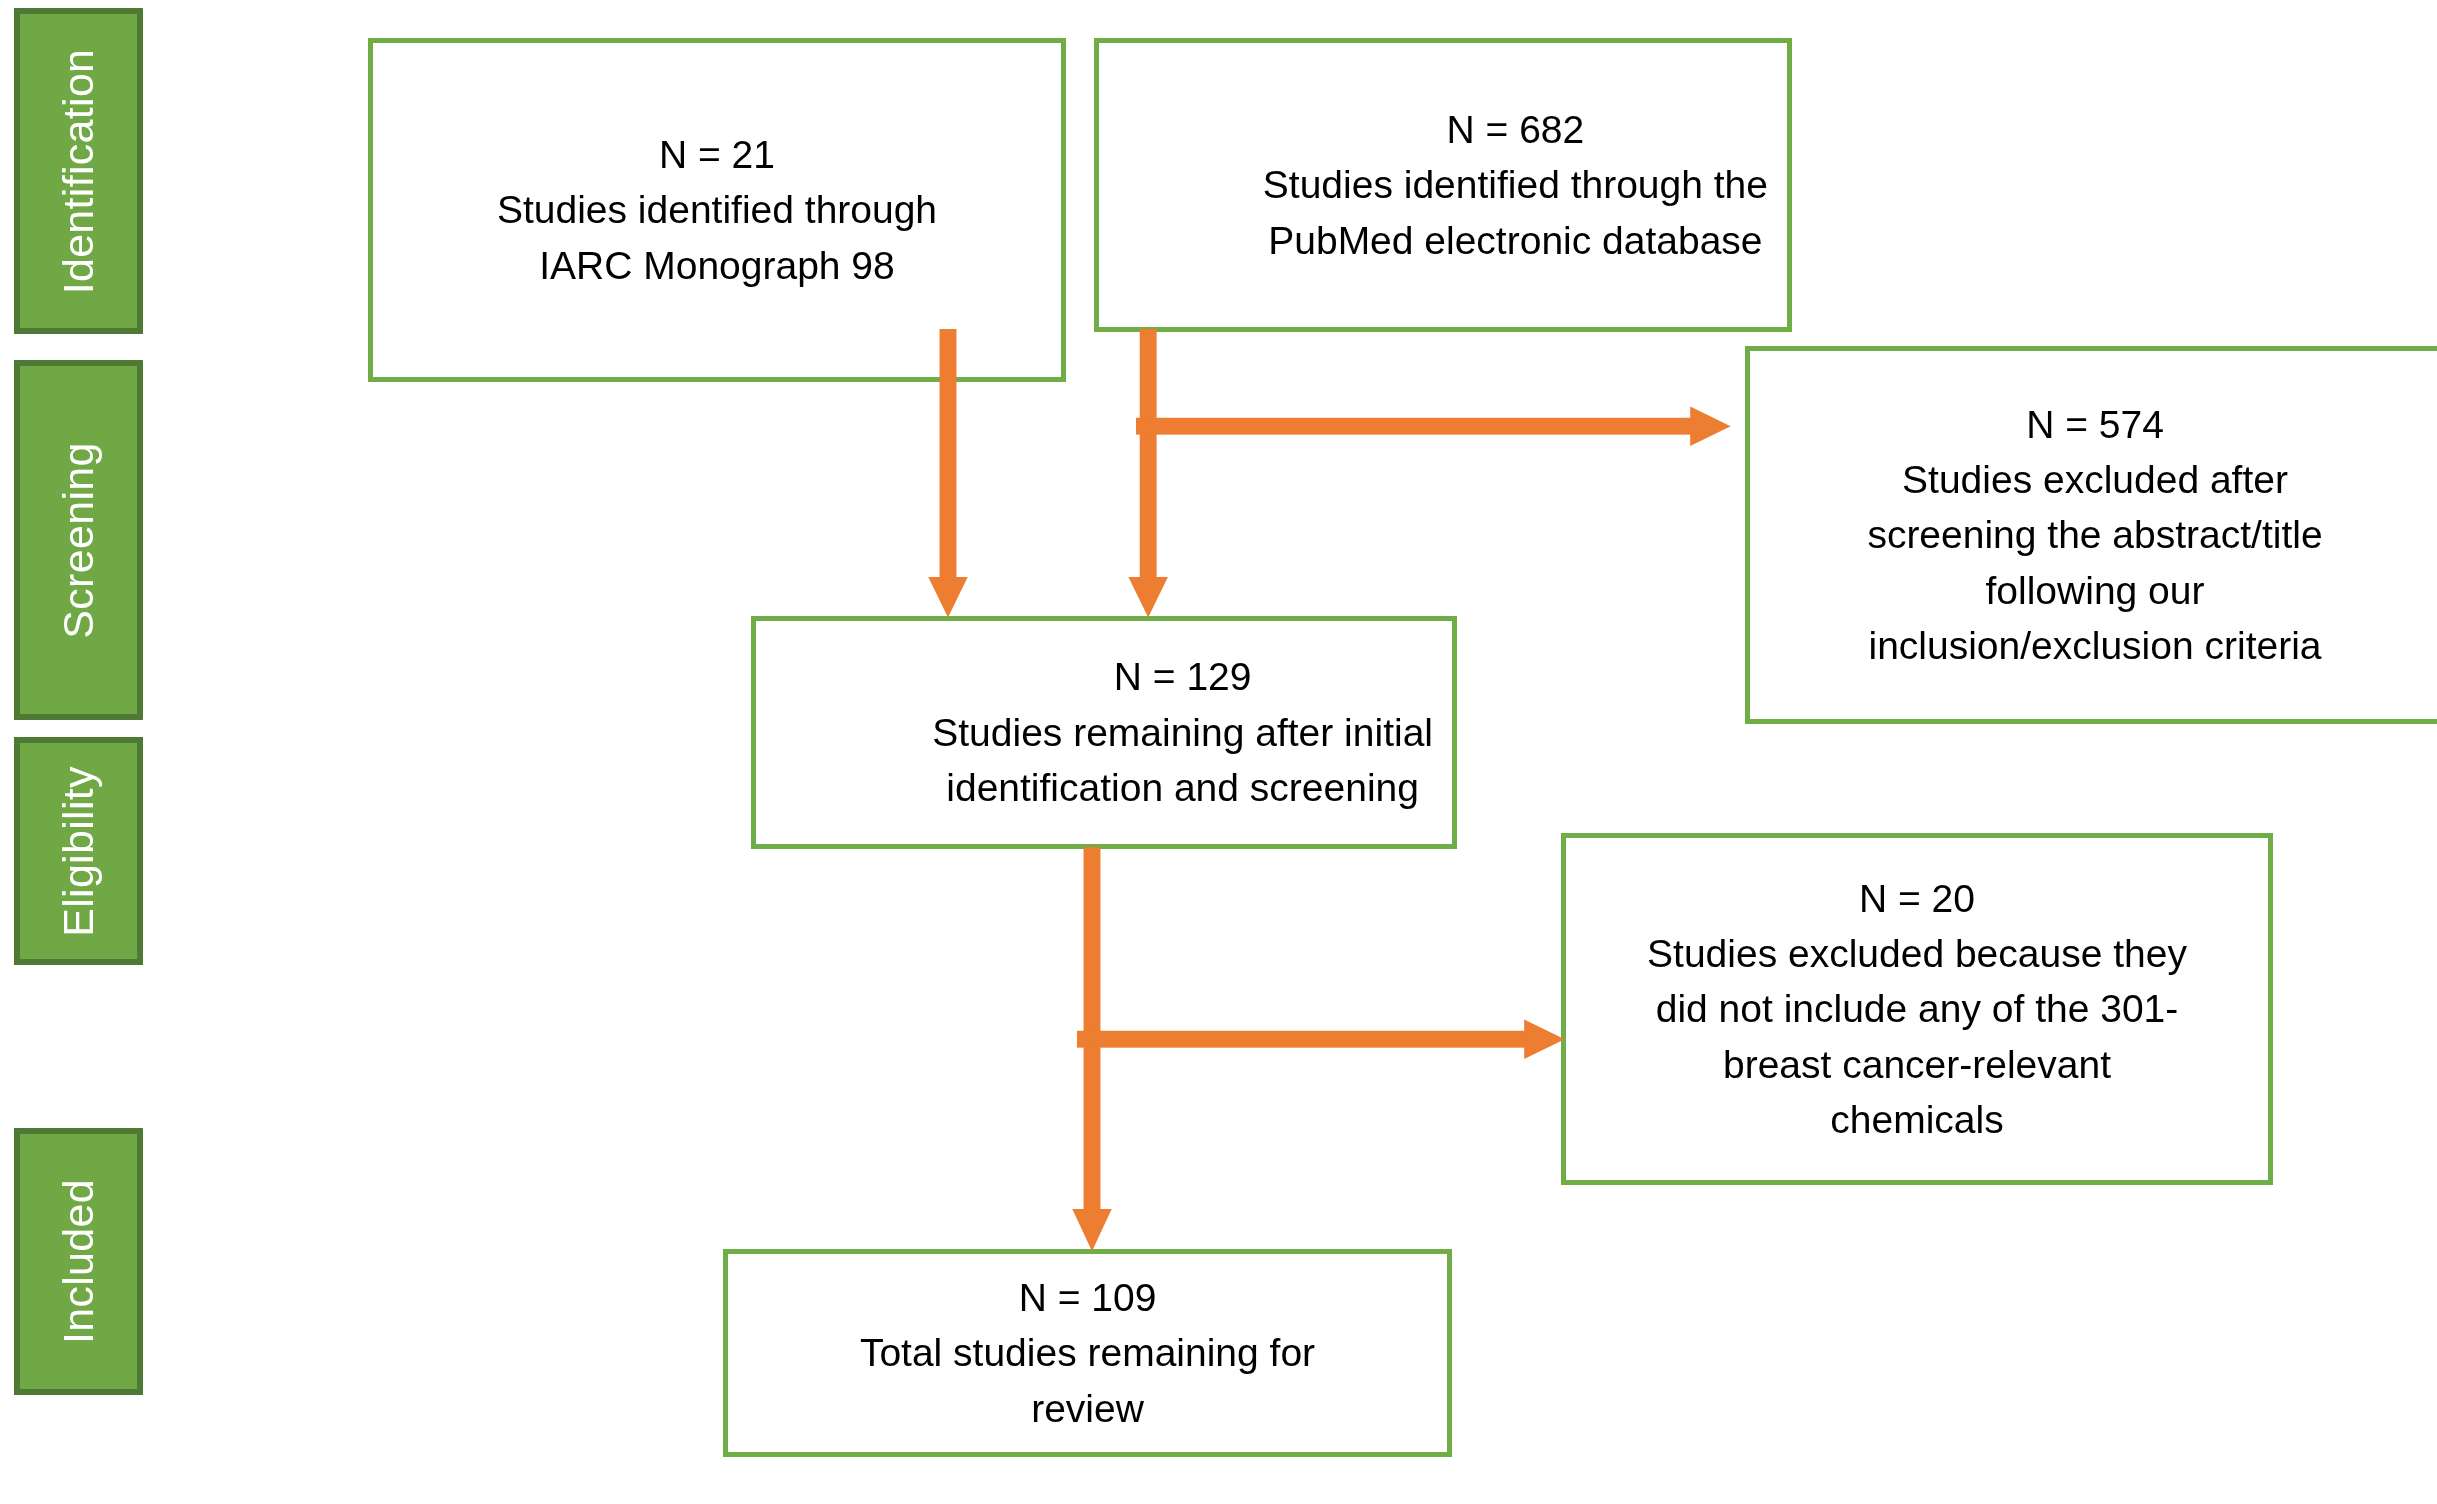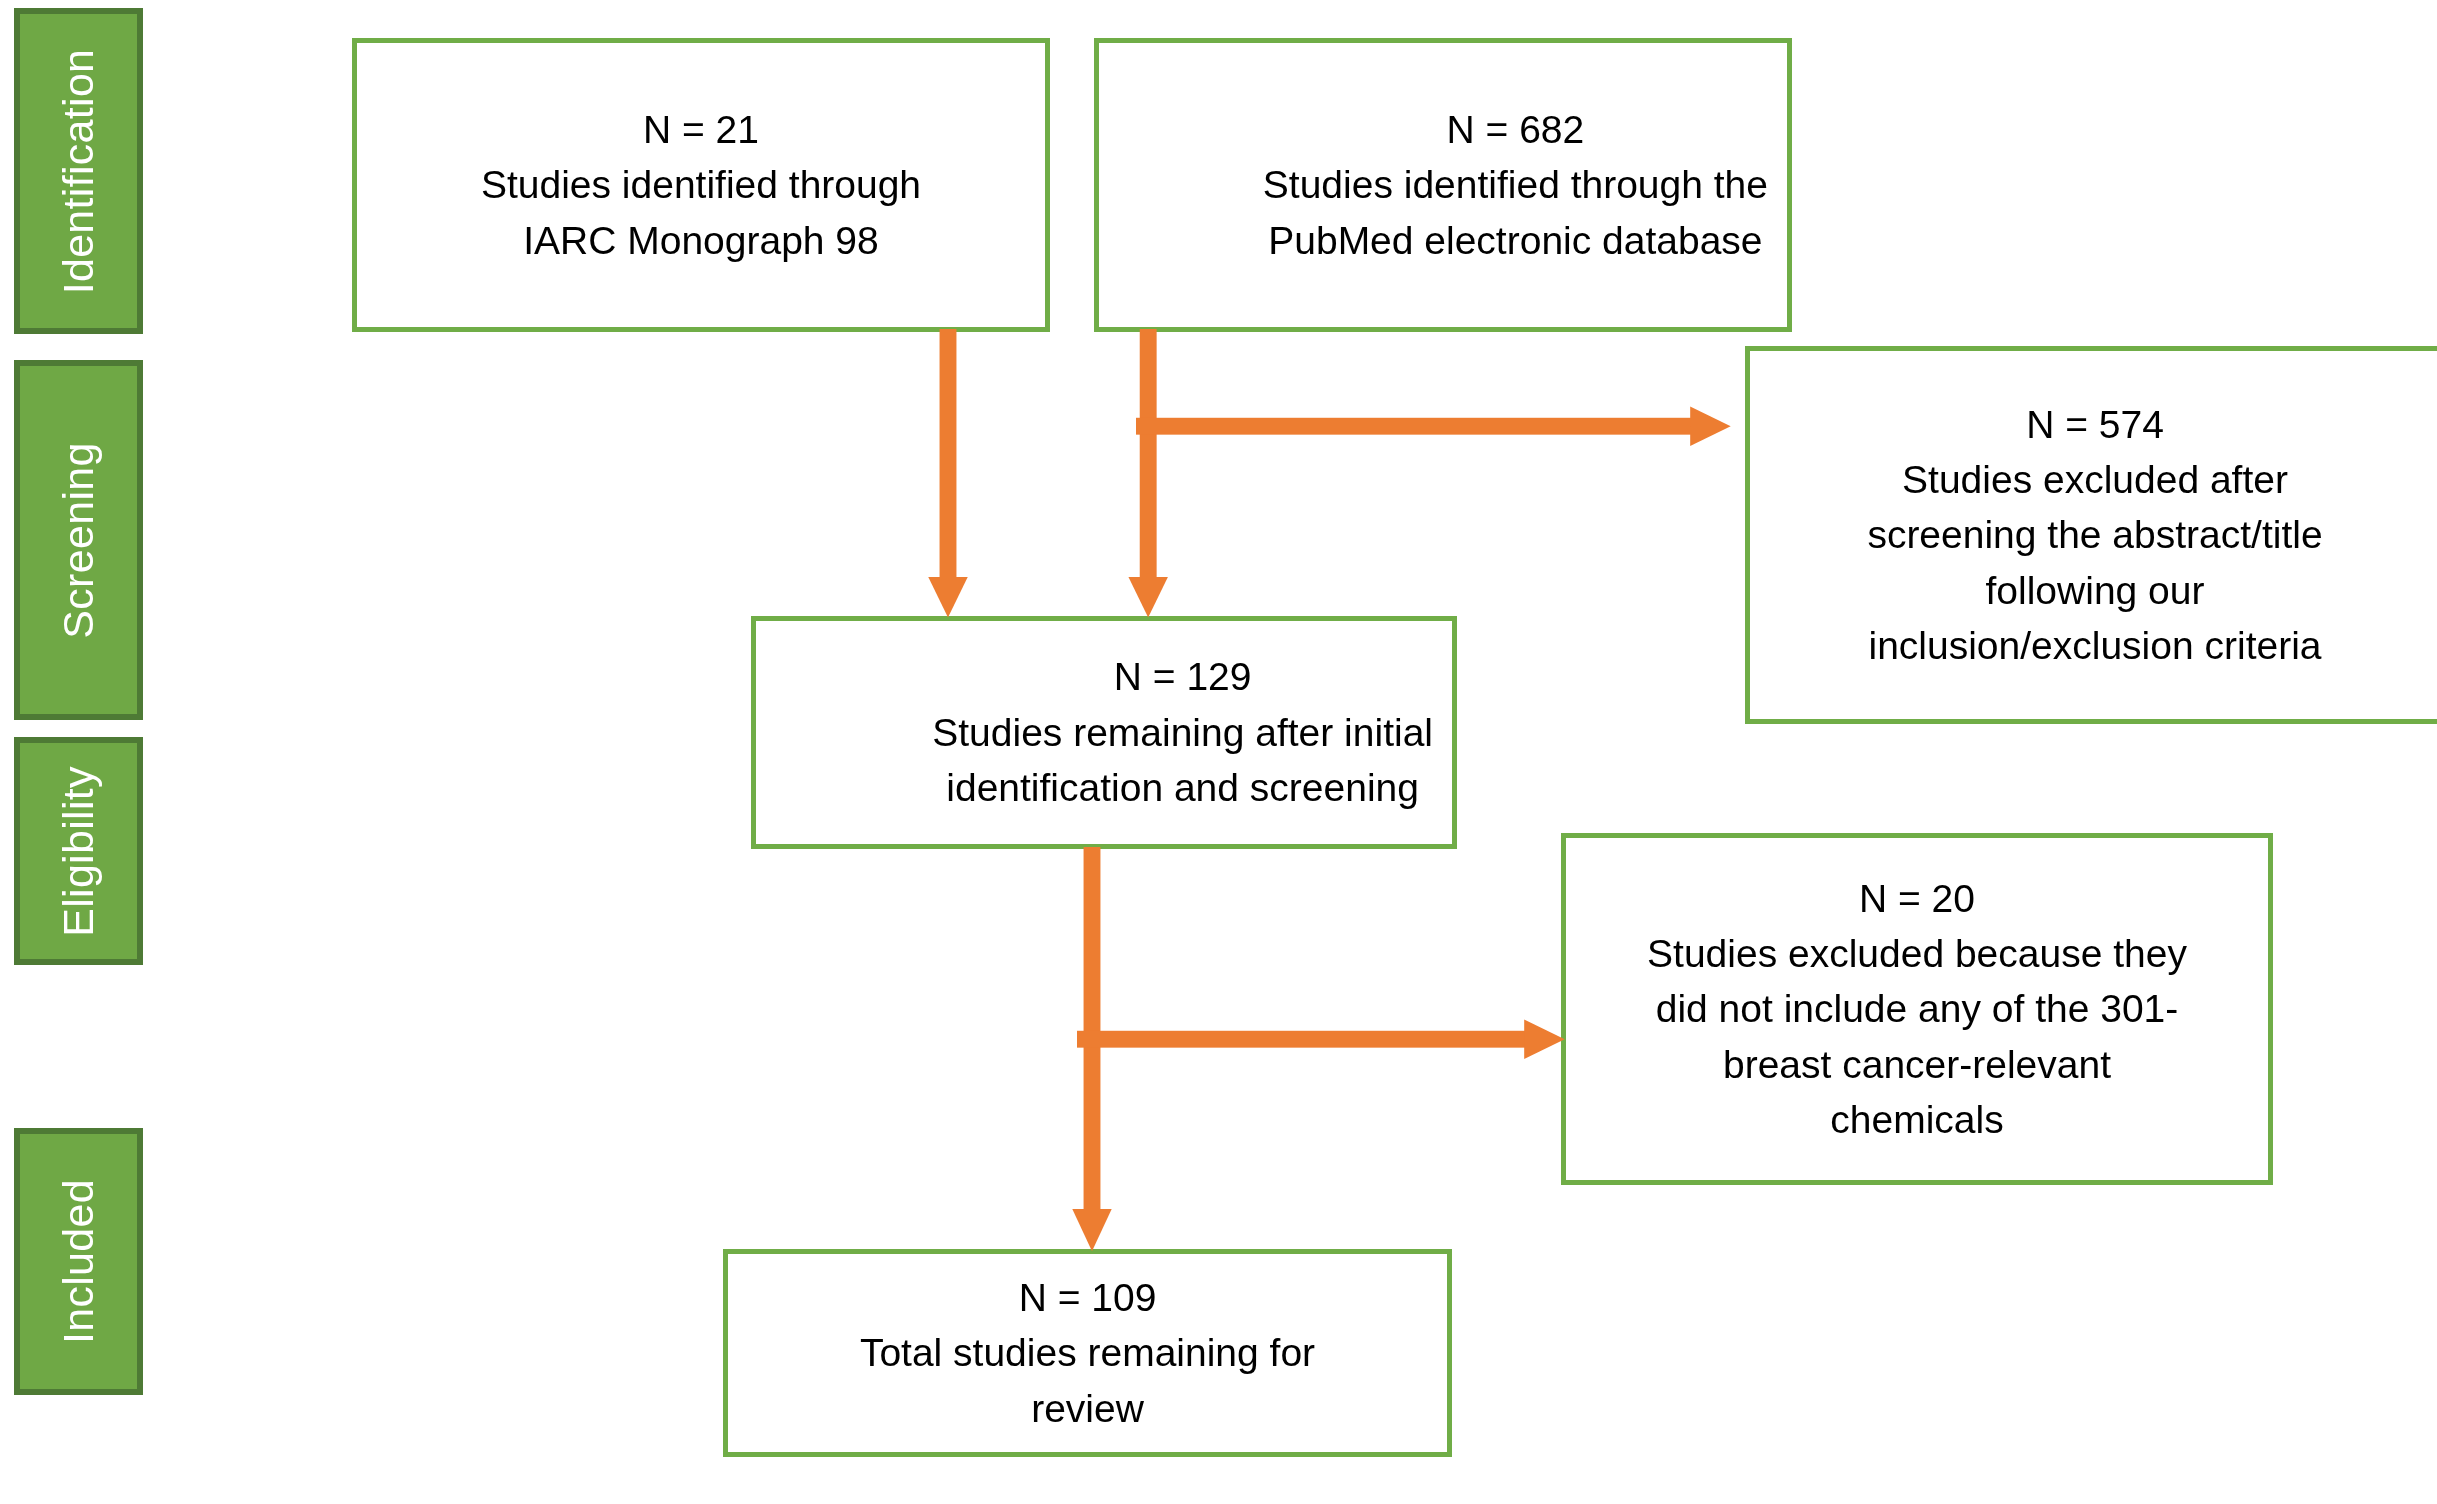--- a/index.html
+++ b/index.html
@@ -77,21 +77,21 @@
   </div>
 
   <div class="stage-label" style="left:14px; top:737px; width:129px; height:228px;">
     <span class="vtext">Eligibility</span>
   </div>
 
   <div class="stage-label" style="left:14px; top:1128px; width:129px; height:267px;">
     <span class="vtext">Included</span>
   </div>
 
-  <div class="flow-box" style="left:352px; top:38px; width:698px; height:294px;">
+  <div class="flow-box" style="left:368px; top:38px; width:698px; height:344px;">
     <div class="box-lines">N = 21
 Studies identified through
 IARC Monograph 98</div>
   </div>
 
   <div class="flow-box" style="left:1094px; top:38px; width:698px; height:294px;align-items:flex-end;">
     <div class="box-lines">N = 682
 Studies identified through the
 PubMed electronic database</div>
   </div>

